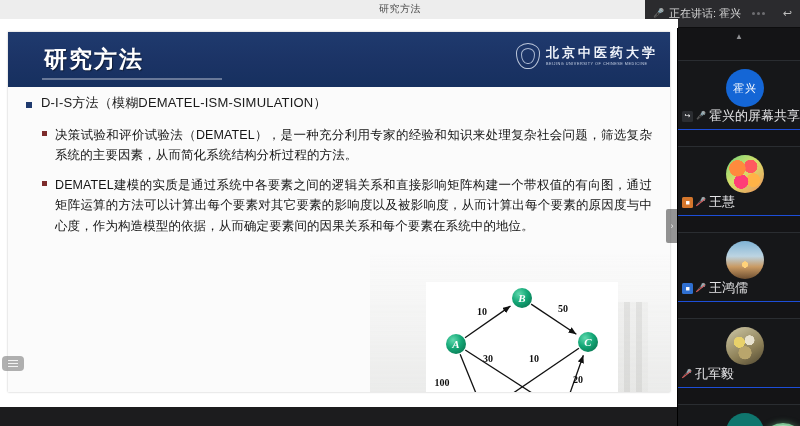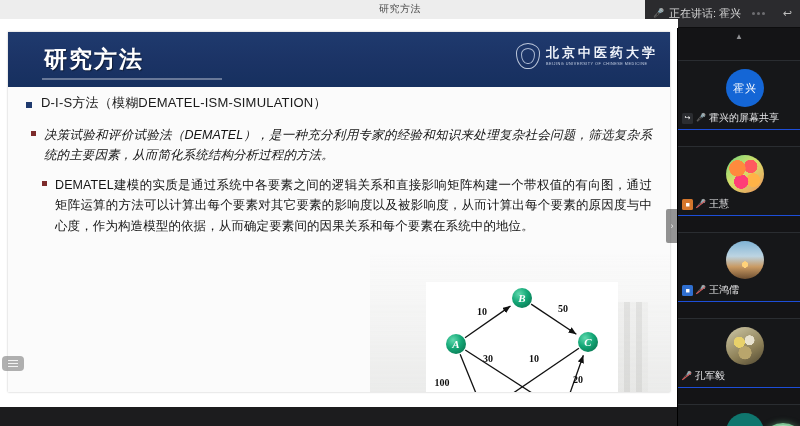--- a/index.html
+++ b/index.html
@@ -210,21 +210,21 @@
     line-height: 1.3;
     letter-spacing: 0.2px;
   }
   .lvl2 {
     position: absolute;
     right: 18px;
     display: flex;
     align-items: flex-start;
     gap: 8px;
   }
-  .lvl2.p1 { left: 23px; top: 38px; font-style: italic; }
+  .lvl2.p1 { left: 34px; top: 38px; }
   .lvl2.p2 { left: 34px; top: 88px; }
   .bullet-sq-red {
     width: 5px; height: 5px;
     background: #7d2b2b;
     margin-top: 6px;
     flex: 0 0 auto;
   }
   .lvl2-text {
     font-size: 12.5px;
     color: #141414;
@@ -377,21 +377,21 @@
   }
   .mute-icon.muted:after {
     content: "";
     position: absolute;
     left: -1px; top: 4px;
     width: 11px; height: 1px;
     background: #e05555;
     transform: rotate(-38deg);
   }
   .tile .pname {
-    font-size: 10px;
+    font-size: 13px;
     color: #e4e4e6;
     white-space: nowrap;
   }
   .net-badge {
     position: absolute;
     right: 6px; bottom: 4px;
     width: 42px; height: 42px;
     border-radius: 50%;
     background: radial-gradient(circle at 50% 50%, #e9f7ec 0 58%, #9fd6ae 70%, #5fae78 100%);
     border: 2px solid #7fc495;

